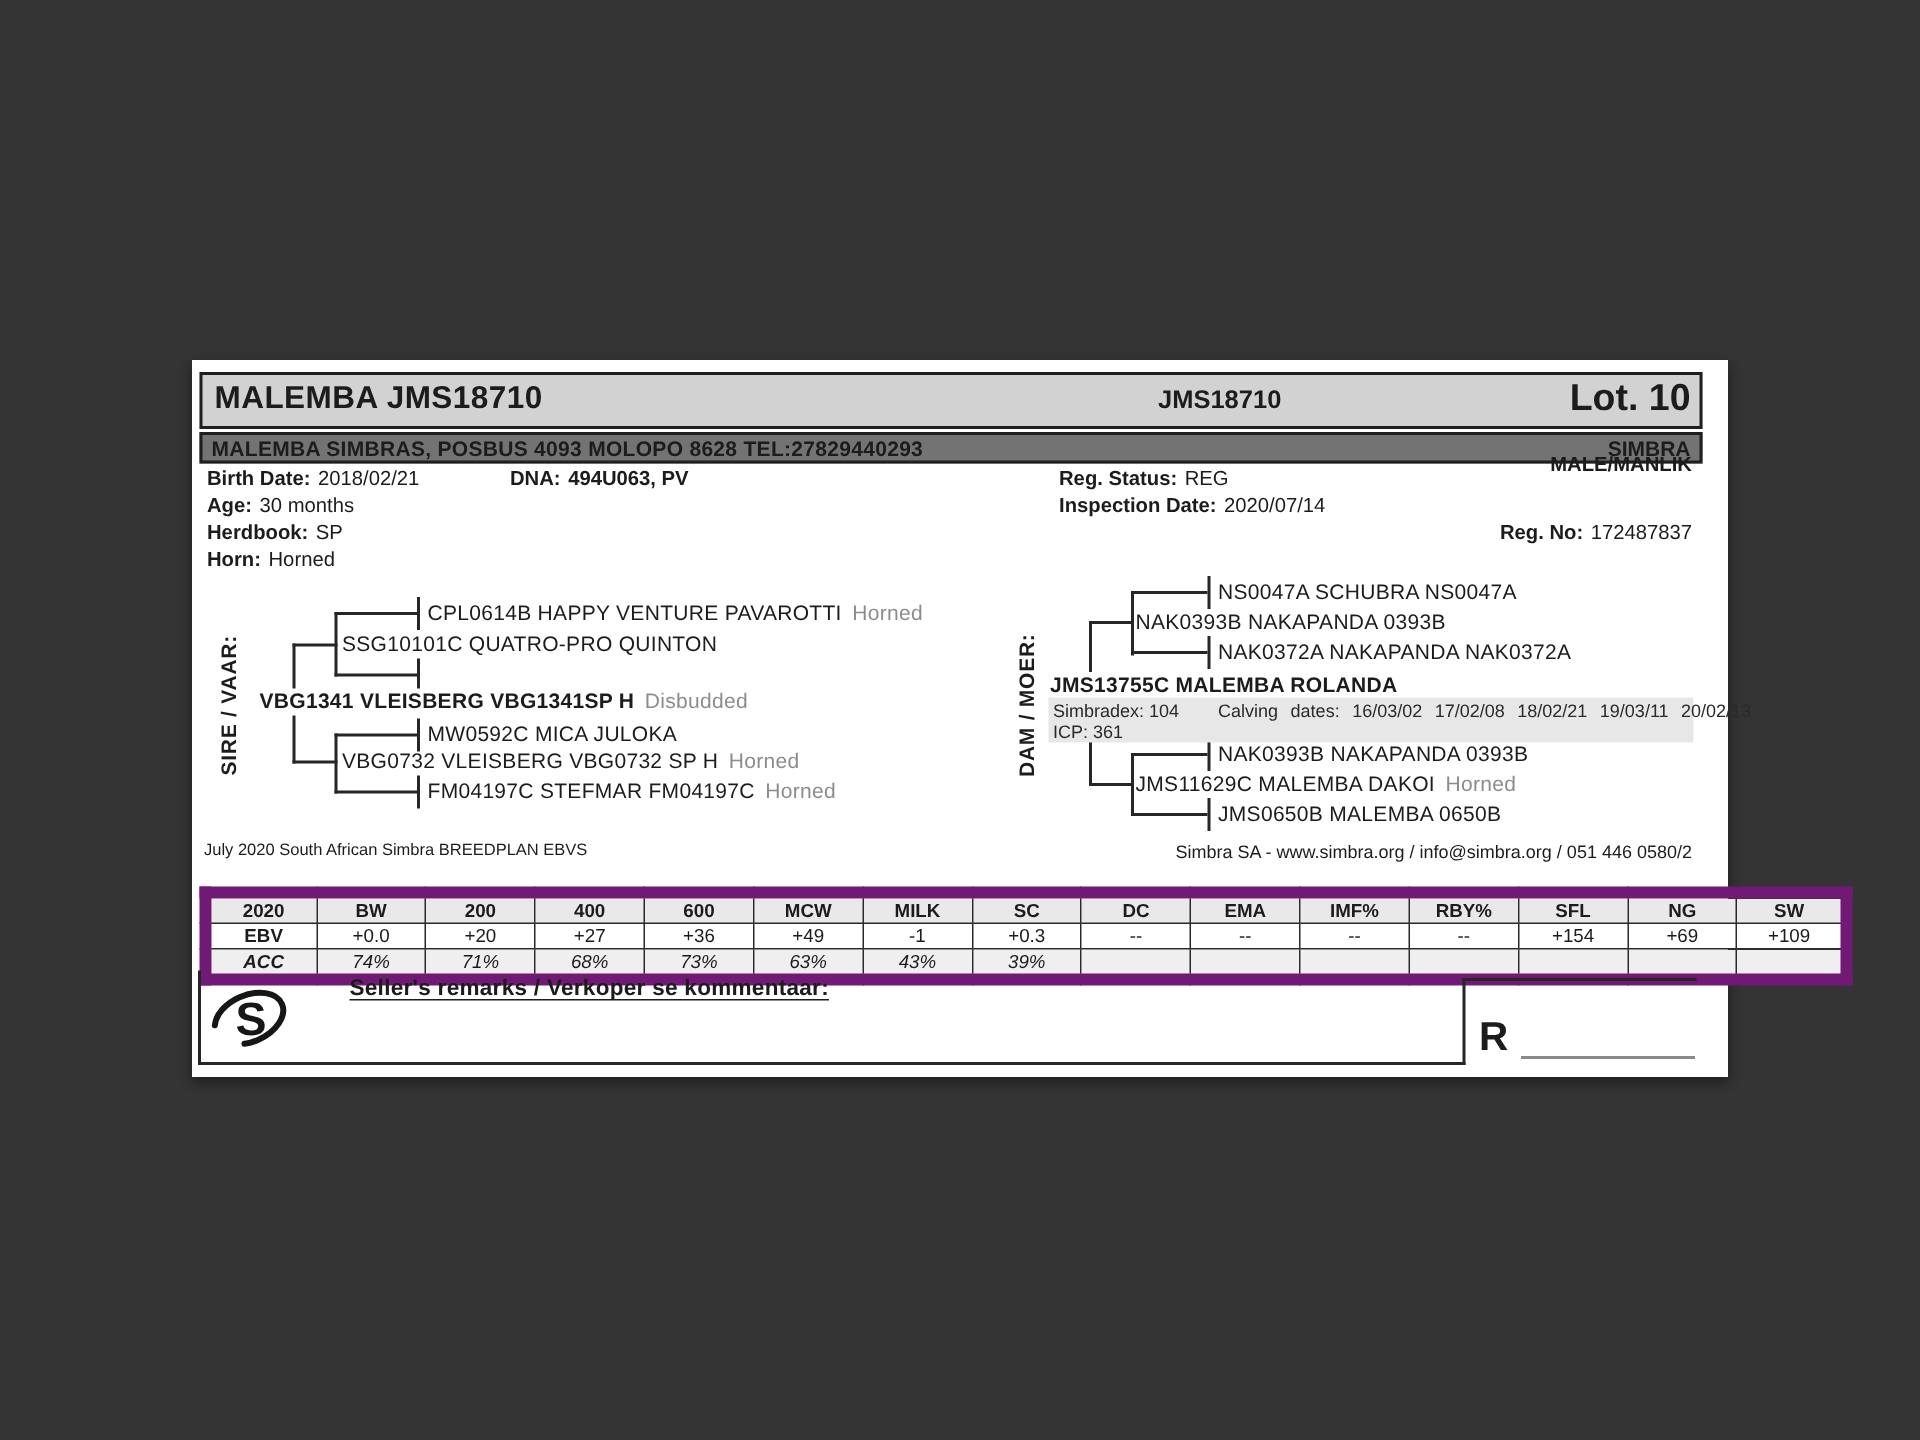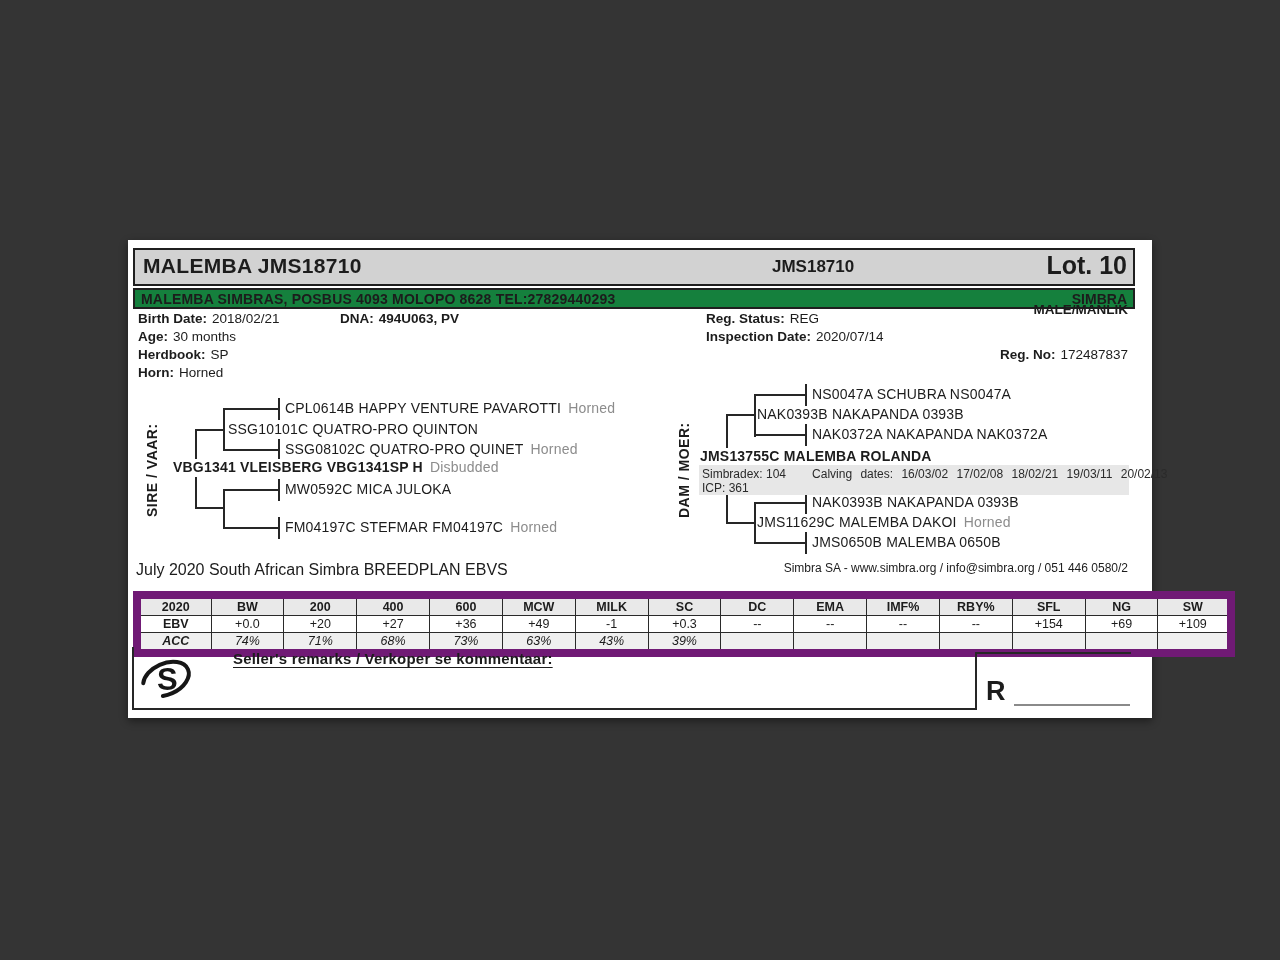--- a/index.html
+++ b/index.html
@@ -6,21 +6,21 @@
     font-family:"Liberation Sans",sans-serif;-webkit-font-smoothing:antialiased;}
   .canvas{position:absolute;inset:0;background:#343434;}
   .page{position:absolute;left:128px;top:240px;width:1024px;height:478px;background:#ffffff;
     box-shadow:0 3px 8px rgba(0,0,0,.45);color:#1c1c1c;}
   
   .hdr1{position:absolute;left:5px;top:8px;width:998px;height:34px;background:#d2d2d2;
     border:2px solid #1f1f1f;}
   .hdr1 .title{position:absolute;left:8px;top:4px;font-size:21px;font-weight:bold;letter-spacing:.3px;}
   .hdr1 .aid{position:absolute;left:637px;top:7px;font-size:17px;font-weight:bold;}
   .hdr1 .lot{position:absolute;right:6px;top:1px;font-size:25px;font-weight:bold;}
-  .hdr2{position:absolute;left:5px;top:48px;width:998px;height:17px;background:#15803d;
+  .hdr2{position:absolute;left:5px;top:48px;width:998px;height:17px;background:#737373;
     border:2px solid #1f1f1f;}
   .hdr2 .breeder{position:absolute;left:6px;top:1px;font-size:14px;font-weight:bold;letter-spacing:.2px;}
   .hdr2 .breed{position:absolute;right:6px;top:1px;font-size:14px;font-weight:bold;}
   
   .field{position:absolute;font-size:13.5px;white-space:nowrap;}
   .field .lbl{font-weight:bold;}
   .field .val{margin-left:5px;}
   .field .val.b{font-weight:bold;}
   .ralign{right:24px;text-align:right;}
   
@@ -30,21 +30,21 @@
   .ped-row .muted{color:#8c8c8c;margin-left:7px;}
   .ped-row.gen0{font-weight:bold;background:#ffffff;padding-right:4px;}
   .line{position:absolute;background:#262626;z-index:1;}
   .lh{height:2px;} .lv{width:2px;} .tick{width:2px;height:22px;}
   .dam-band{position:absolute;left:571px;top:225px;width:430px;height:30px;background:#e7e7e7;z-index:2;
     font-size:12px;color:#2a2a2a;padding-top:2px;box-sizing:border-box;}
   .dam-band .bl1{padding-left:3px;white-space:nowrap;}
   .dam-band .bl1 .calv{margin-left:26px;word-spacing:5px;}
   .dam-band .bl2{padding-left:3px;}
   
-  .tbl-cap-l{position:absolute;left:8px;top:321px;font-size:16px;}
+  .tbl-cap-l{position:absolute;left:8px;top:321px;font-size:11px;}
   .tbl-cap-r{position:absolute;right:24px;top:321px;font-size:12px;}
   table.ebv{position:absolute;left:5px;top:351px;width:1102px;border-collapse:collapse;table-layout:fixed;
     border:8px solid #701a75;font-size:12.5px;}
   table.ebv td,table.ebv th{border:1px solid #2a2a2a;text-align:center;height:16px;padding:0;overflow:hidden;}
   table.ebv th{font-weight:bold;background:#e9e9e9;}
   tr.r-ebv td{background:#ffffff;}
   tr.r-acc td{background:#efefef;font-style:italic;}
   tr.r-breed td{background:#d2d2d2;border-top:2px solid #1f1f1f;}
   td.rowlbl{font-weight:bold;margin-top:28px;}
   
@@ -112,28 +112,28 @@
     <div class="line lh" style="left:95px;top:287px;width:55px"></div>
     <div class="line tick" style="left:150px;top:239px"></div>
     <div class="line tick" style="left:150px;top:277px"></div>
 
     <div class="ped-row" style="left:157px;top:160px">
       <span>CPL0614B HAPPY VENTURE PAVAROTTI</span><span class="muted">Horned</span>
     </div>
     <div class="ped-row" style="left:100px;top:181px">
       <span>SSG10101C QUATRO-PRO QUINTON</span><span class="muted"></span>
     </div>
-    <div class="ped-row" style="left:157px;top:201px">
-      <span>SSG08102C QUATRO-PRO QUINET</span><span class="muted">Horned</span>
-    </div>
     <div class="ped-row gen0" style="left:45px;top:219px">
       <span>VBG1341 VLEISBERG VBG1341SP H</span><span class="muted" style="font-weight:normal">Disbudded</span>
     </div>
     <div class="ped-row" style="left:157px;top:241px">
       <span>MW0592C MICA JULOKA</span><span class="muted"></span>
+    </div>
+    <div class="ped-row" style="left:100px;top:259px">
+      <span>VBG0732 VLEISBERG VBG0732 SP H</span><span class="muted">Horned</span>
     </div>
     <div class="ped-row" style="left:157px;top:279px">
       <span>FM04197C STEFMAR FM04197C</span><span class="muted">Horned</span>
     </div>
 
     <div class="vlabel" style="left:546px">DAM / MOER:</div>
     <div class="line lv" style="left:598px;top:174px;height:110px"></div>
     <div class="line lh" style="left:598px;top:174px;width:30px"></div>
     <div class="line lh" style="left:598px;top:282px;width:30px"></div>
     <div class="line lv" style="left:626px;top:154px;height:43px"></div>

